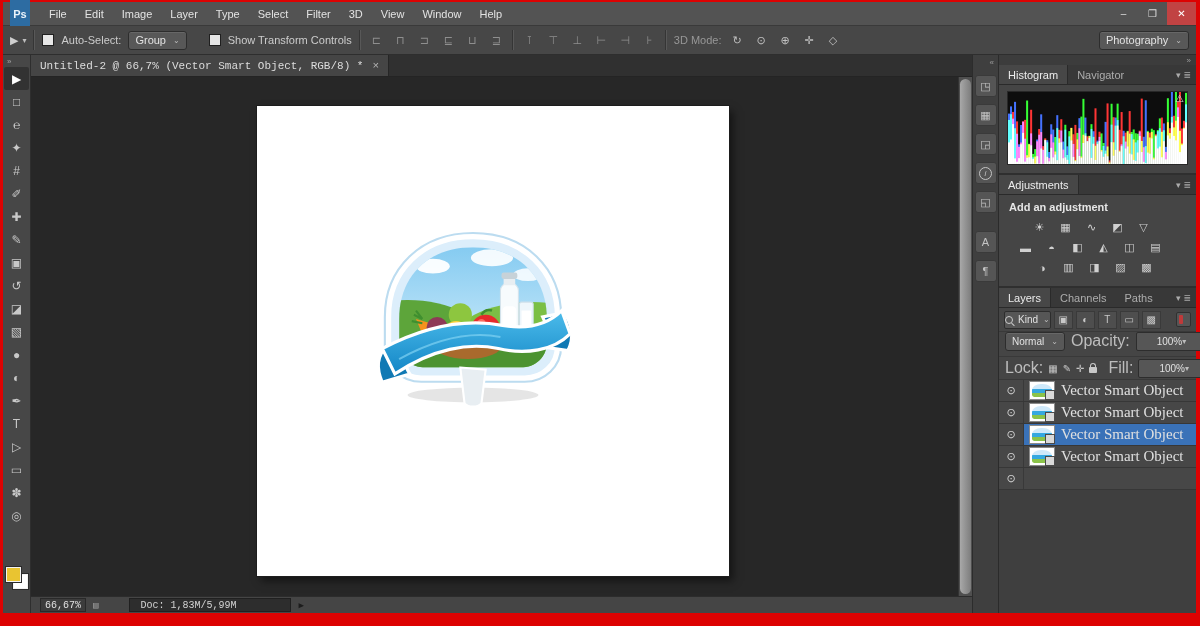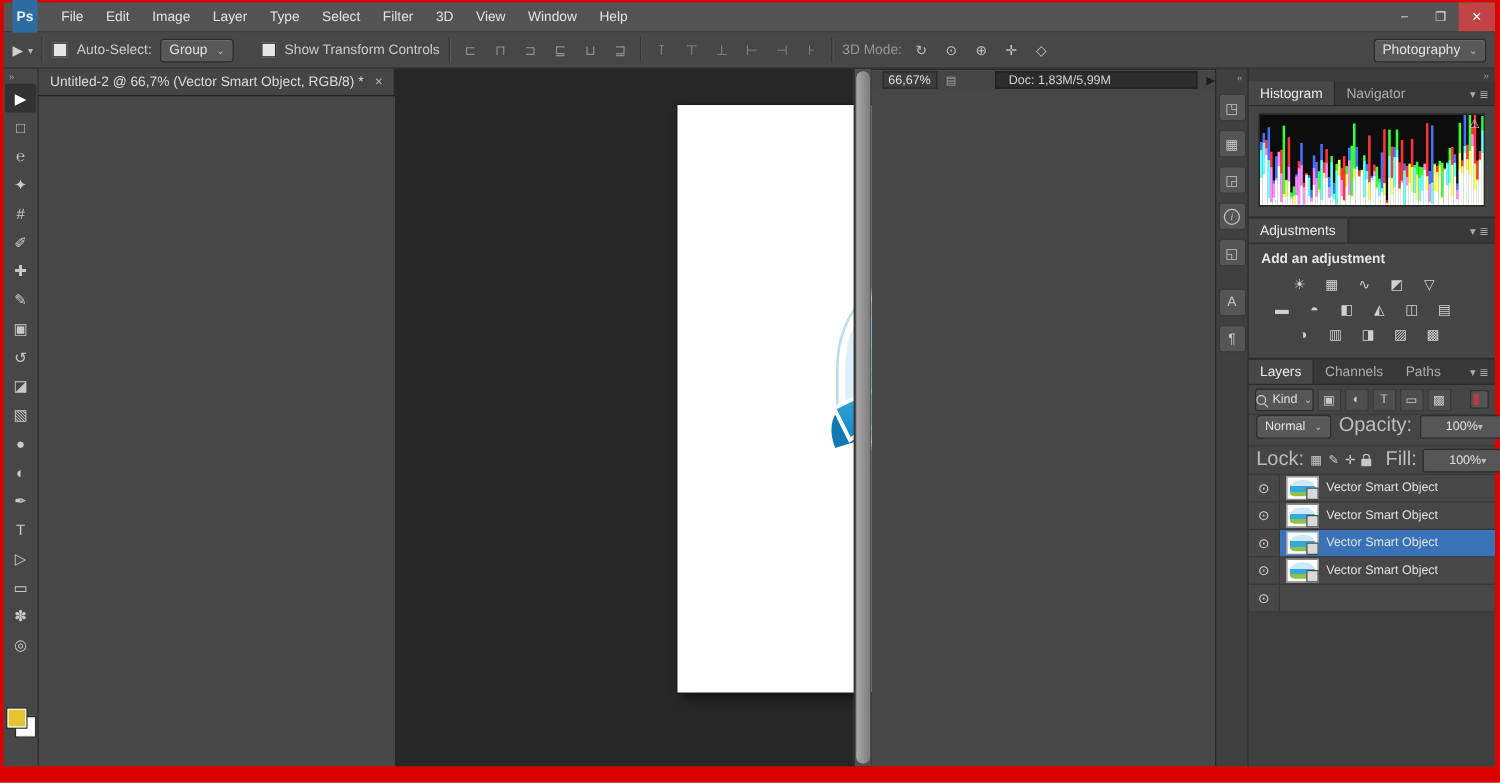--- a/index.html
+++ b/index.html
@@ -34,21 +34,21 @@
   
   .toolstrip{width:27px;background:#474747;border-right:1px solid #2e2e2e;display:flex;flex-direction:column;
              align-items:center;padding-top:1px;}
   .strip-collapse{font-size:8px;color:#a5a5a5;height:11px;line-height:11px;align-self:flex-start;padding-left:4px;}
   .tool{width:25px;height:23px;display:flex;align-items:center;justify-content:center;color:#c9c9c9;font-size:12px;}
   .tool.active{background:#323232;border-radius:2px;color:#ffffff;}
   .swatches{margin-top:auto;margin-bottom:24px;position:relative;width:22px;height:22px;}
   .fg-swatch{position:absolute;left:0;top:0;width:13px;height:13px;background:#e9c431;border:1px solid #f2f2f2;box-shadow:0 0 0 1px #2b2b2b;z-index:2;}
   .bg-swatch{position:absolute;right:0;bottom:0;width:13px;height:13px;background:#ffffff;border:1px solid #f2f2f2;box-shadow:0 0 0 1px #2b2b2b;}
   
-  .center{flex:1;display:flex;flex-direction:row;min-width:0;}
+  .center{flex:1;display:flex;flex-direction:column;min-width:0;font-family:Liberation Mono, monospace;}
   .tabbar{height:21px;background:#303030;display:flex;align-items:stretch;border-bottom:1px solid #242424;}
   .doc-tab{background:#454545;border-right:1px solid #262626;display:flex;align-items:center;padding:0 9px;gap:9px;color:#dcdcdc;}
   .tab-close{color:#b5b5b5;font-size:11px;}
   .canvas{flex:1;position:relative;background:#272727;overflow:hidden;}
   .document{position:absolute;left:226px;top:29px;width:472px;height:470px;background:#ffffff;
             box-shadow:0 0 0 1px #1d1d1d,4px 5px 8px rgba(0,0,0,.5);}
   .artwork{position:absolute;left:110px;top:118px;width:212px;height:190px;}
   .vscroll{position:absolute;right:0;top:0;bottom:0;width:13px;background:#4f4f4f;border-left:1px solid #333;}
   .vthumb{position:absolute;left:1px;right:1px;top:2px;bottom:2px;border-radius:6px;
           background:linear-gradient(90deg,#a8a8a8,#7d7d7d);}
@@ -112,21 +112,21 @@
   .layer-list{flex:1;background:#3f3f3f;overflow:hidden;}
   .lrow{height:21px;display:flex;align-items:stretch;border-bottom:1px solid #373737;background:#474747;}
   .eyebox{width:24px;display:flex;align-items:center;justify-content:center;border-right:1px solid #393939;
           color:#d2d2d2;font-size:11px;}
   .lmain{flex:1;display:flex;align-items:center;gap:6px;padding:0 5px;}
   .lrow.selected .lmain{background:#3a72b8;}
   .lthumb{width:24px;height:17px;background:#ffffff;border:1px solid #8a8a8a;position:relative;flex:none;}
   .mini-art{position:absolute;inset:2px;border-radius:45% 45% 20% 20%;
             background:linear-gradient(180deg,#cfe9fa 0 38%,#35a8e0 38% 72%,#8bc34a 72% 100%);}
   .sobadge{position:absolute;right:-1px;bottom:-1px;width:8px;height:8px;background:#d9d9d9;border:1px solid #4a4a4a;}
-  .lname{font-size:10px;color:#e0e0e0;white-space:nowrap;}
+  .lname{font-size:15px;color:#e0e0e0;white-space:nowrap;font-family:Liberation Serif, serif;}
   .lname.italic{font-style:italic;}
   .lrow .rowlock{margin-left:auto;margin-right:9px;align-self:center;}
   
 </style>
 </head>
 <body>
 
 <div class="window">
 
   <div class="menubar">

